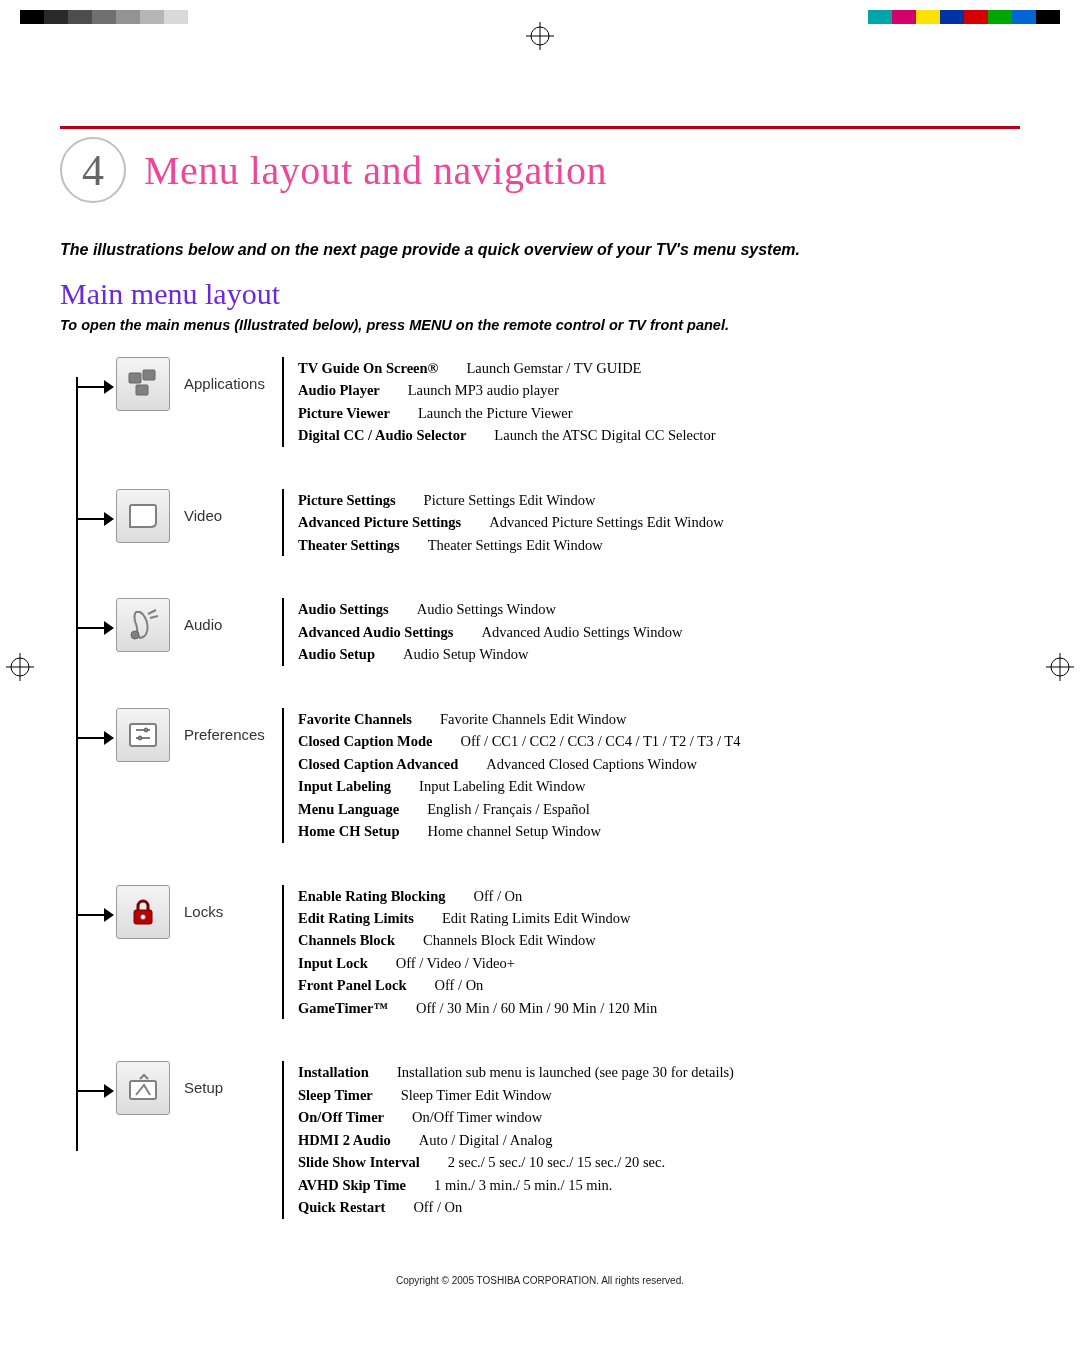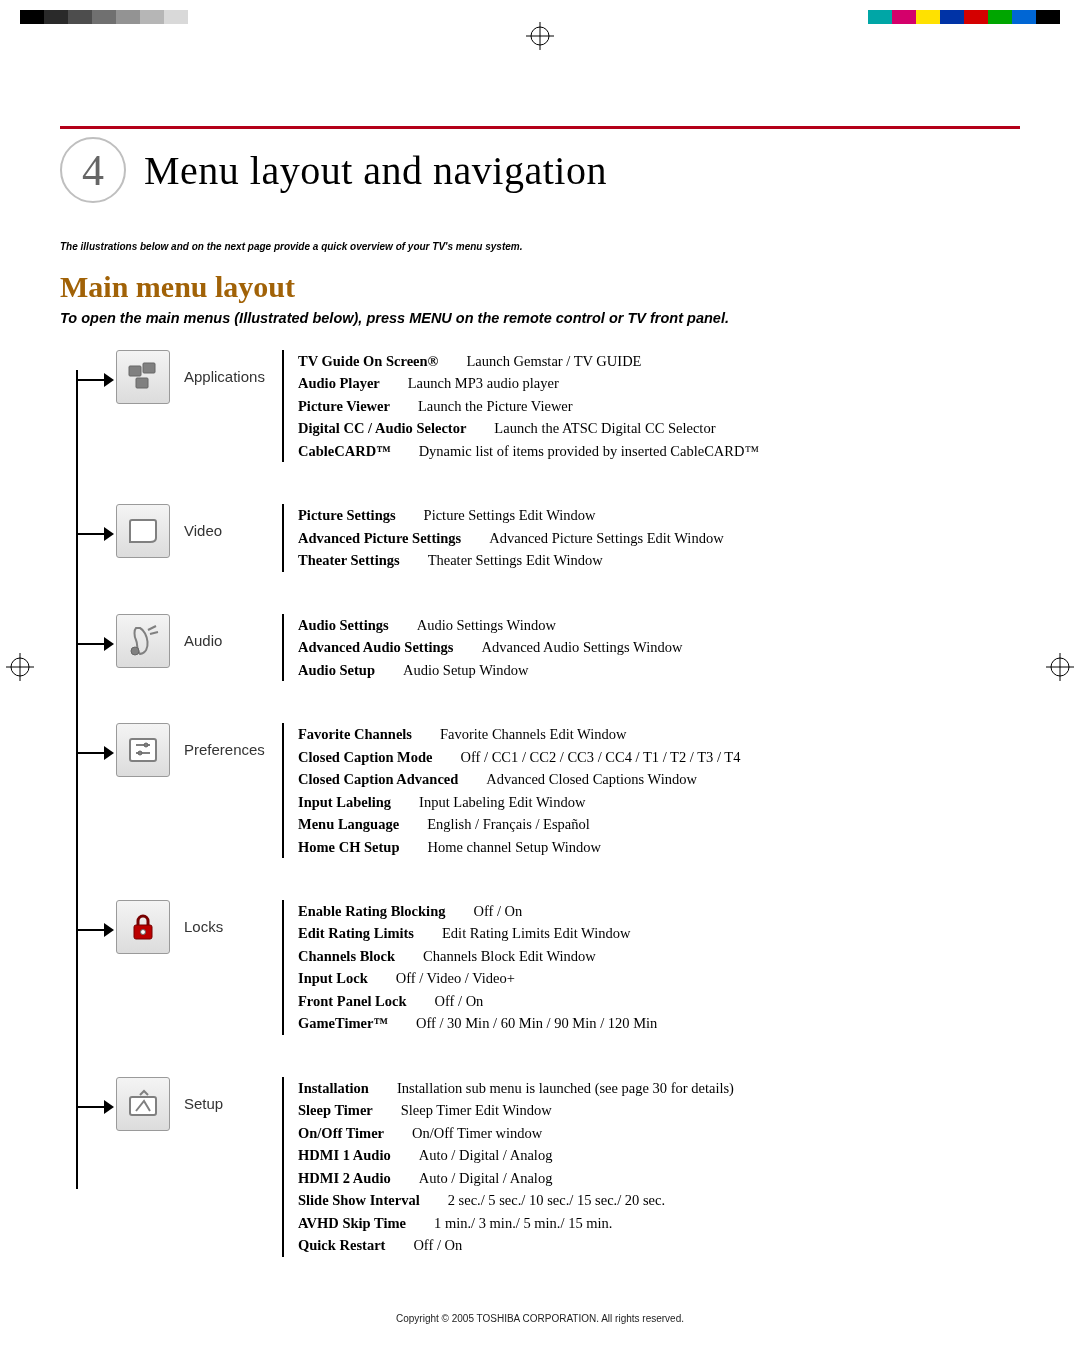--- a/index.html
+++ b/index.html
@@ -57,37 +57,36 @@
     border: 2px solid #bfbfbf;
     border-radius: 50%;
     display: flex; align-items: center; justify-content: center;
     font-size: 44px;
     color: #666;
     font-family: Georgia, "Times New Roman", serif;
   }
   .chapter-title {
     font-size: 40px;
     font-weight: 300;
-    color: #000000;
+    color: #ec4899;
     font-family: Georgia, "Times New Roman", serif;
     letter-spacing: .5px;
   }
   .intro-line {
     font-style: italic;
     font-weight: bold;
     font-family: Arial, Helvetica, sans-serif;
-    font-size: 10px;
+    font-size: 16px;
     margin: 38px 0 18px 0;
   }
   .section-title {
     font-size: 30px;
-    color: #a16207;
+    color: #6d28d9;
     font-family: Georgia, "Times New Roman", serif;
     margin: 18px 0 6px 0;
-    font-weight: bold;
   }
   .section-note {
     font-style: italic;
     font-weight: bold;
     font-family: Arial, Helvetica, sans-serif;
     font-size: 14.5px;
     margin-bottom: 24px;
   }
 
   .tree {
@@ -250,21 +249,20 @@
             <rect x="10" y="18" width="12" height="10" rx="1"></rect>
           </svg>
         </div>
         <div class="cat-label">Applications</div>
         <div class="bar"></div>
         <div class="items">
           <div class="row"><span class="k">TV Guide On Screen®</span><span class="v">Launch Gemstar / TV GUIDE</span></div>
           <div class="row"><span class="k">Audio Player</span><span class="v">Launch MP3 audio player</span></div>
           <div class="row"><span class="k">Picture Viewer</span><span class="v">Launch the Picture Viewer</span></div>
           <div class="row"><span class="k">Digital CC / Audio Selector</span><span class="v">Launch the ATSC Digital CC Selector</span></div>
-          <div class="row"><span class="k">CableCARD™</span><span class="v">Dynamic list of items provided by inserted CableCARD™</span></div>
         </div>
       </div>
       <div class="branch">
         <div class="h-conn"></div>
         <div class="icon-box">
           <svg viewBox="0 0 34 34">
             <path d="M4 8 Q4 6 6 6 L28 6 Q30 6 30 8 L30 24 Q30 28 24 28 L4 28 Z" fill="#fff" stroke="#808080" stroke-width="2"></path>
           </svg>
         </div>
         <div class="cat-label">Video</div>
@@ -342,21 +340,20 @@
             <path d="M10 24 L18 14 L24 24" fill="none" stroke="#808080" stroke-width="2"></path>
             <path d="M14 8 L18 4 L22 8" fill="none" stroke="#808080" stroke-width="2"></path>
           </svg>
         </div>
         <div class="cat-label">Setup</div>
         <div class="bar"></div>
         <div class="items">
           <div class="row"><span class="k">Installation</span><span class="v">Installation sub menu is launched (see page 30 for details)</span></div>
           <div class="row"><span class="k">Sleep Timer</span><span class="v">Sleep Timer Edit Window</span></div>
           <div class="row"><span class="k">On/Off Timer</span><span class="v">On/Off Timer window</span></div>
-          <div class="row"><span class="k">HDMI 1 Audio</span><span class="v">Auto / Digital / Analog</span></div>
           <div class="row"><span class="k">HDMI 2 Audio</span><span class="v">Auto / Digital / Analog</span></div>
           <div class="row"><span class="k">Slide Show Interval</span><span class="v">2 sec./ 5 sec./ 10 sec./ 15 sec./ 20 sec.</span></div>
           <div class="row"><span class="k">AVHD Skip Time</span><span class="v">1 min./ 3 min./ 5 min./ 15 min.</span></div>
           <div class="row"><span class="k">Quick Restart</span><span class="v">Off / On</span></div>
         </div>
       </div>
     </div>
 
   <div class="copyright">Copyright © 2005 TOSHIBA CORPORATION. All rights reserved.</div>
 

